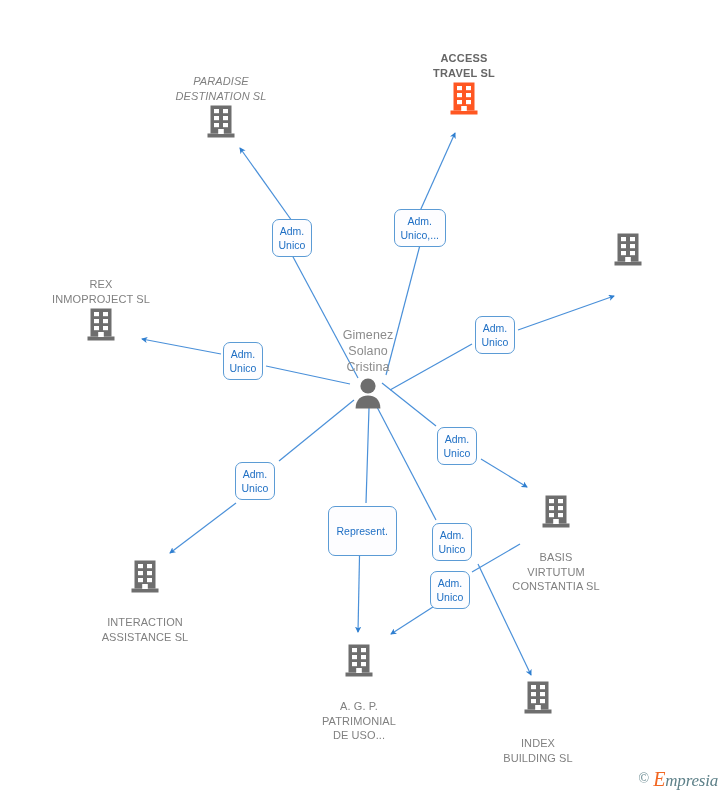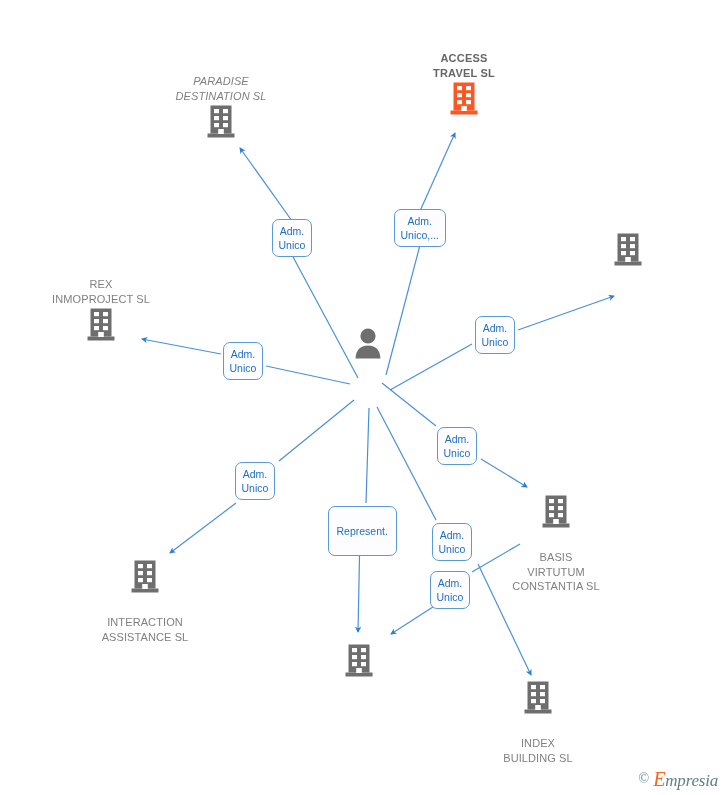--- a/index.html
+++ b/index.html
@@ -244,37 +244,43 @@
             <rect x="4.5" y="0.5" width="21" height="28" fill="#6e6e6e"></rect>
             <rect x="1.5" y="28.5" width="27" height="4" fill="#6e6e6e"></rect>
             <rect x="8" y="4" width="5" height="4.2" fill="#ffffff"></rect>
             <rect x="17" y="4" width="5" height="4.2" fill="#ffffff"></rect>
             <rect x="8" y="11" width="5" height="4.2" fill="#ffffff"></rect>
             <rect x="17" y="11" width="5" height="4.2" fill="#ffffff"></rect>
             <rect x="8" y="18" width="5" height="4.2" fill="#ffffff"></rect>
             <rect x="17" y="18" width="5" height="4.2" fill="#ffffff"></rect>
             <rect x="12.2" y="24" width="5.6" height="5" fill="#ffffff"></rect>
           </svg></span>
+        <span class="node-label">A.  G. P.
+PATRIMONIAL
+DE USO...</span>
       </div>
       <div class="node label-below" style="left: 538px; top: 681px;">
         <span class="icon-wrap"><svg width="30" height="34" viewBox="0 0 30 34" xmlns="http://www.w3.org/2000/svg">
             <rect x="4.5" y="0.5" width="21" height="28" fill="#6e6e6e"></rect>
             <rect x="1.5" y="28.5" width="27" height="4" fill="#6e6e6e"></rect>
             <rect x="8" y="4" width="5" height="4.2" fill="#ffffff"></rect>
             <rect x="17" y="4" width="5" height="4.2" fill="#ffffff"></rect>
             <rect x="8" y="11" width="5" height="4.2" fill="#ffffff"></rect>
             <rect x="17" y="11" width="5" height="4.2" fill="#ffffff"></rect>
             <rect x="8" y="18" width="5" height="4.2" fill="#ffffff"></rect>
             <rect x="17" y="18" width="5" height="4.2" fill="#ffffff"></rect>
             <rect x="12.2" y="24" width="5.6" height="5" fill="#ffffff"></rect>
           </svg></span>
         <span class="node-label">INDEX
 BUILDING SL</span>
       </div>
       <div class="node person label-above" style="left: 368px; top: 327px;">
+        <span class="node-label">Gimenez
+Solano
+Cristina</span>
         <span class="icon-wrap"><svg width="30" height="32" viewBox="0 0 30 32" xmlns="http://www.w3.org/2000/svg">
             <circle cx="15" cy="9" r="7.6" fill="#6e6e6e"></circle>
             <path d="M2.6 31.5 C2.6 22.6 8.2 18.6 15 18.6 C21.8 18.6 27.4 22.6 27.4 31.5 Z" fill="#6e6e6e"></path>
           </svg></span>
       </div>
     </div>
 
   <div id="label-layer">
       <div class="edge-label" style="left: 271.5px; top: 219px;">Adm.
 Unico</div>

